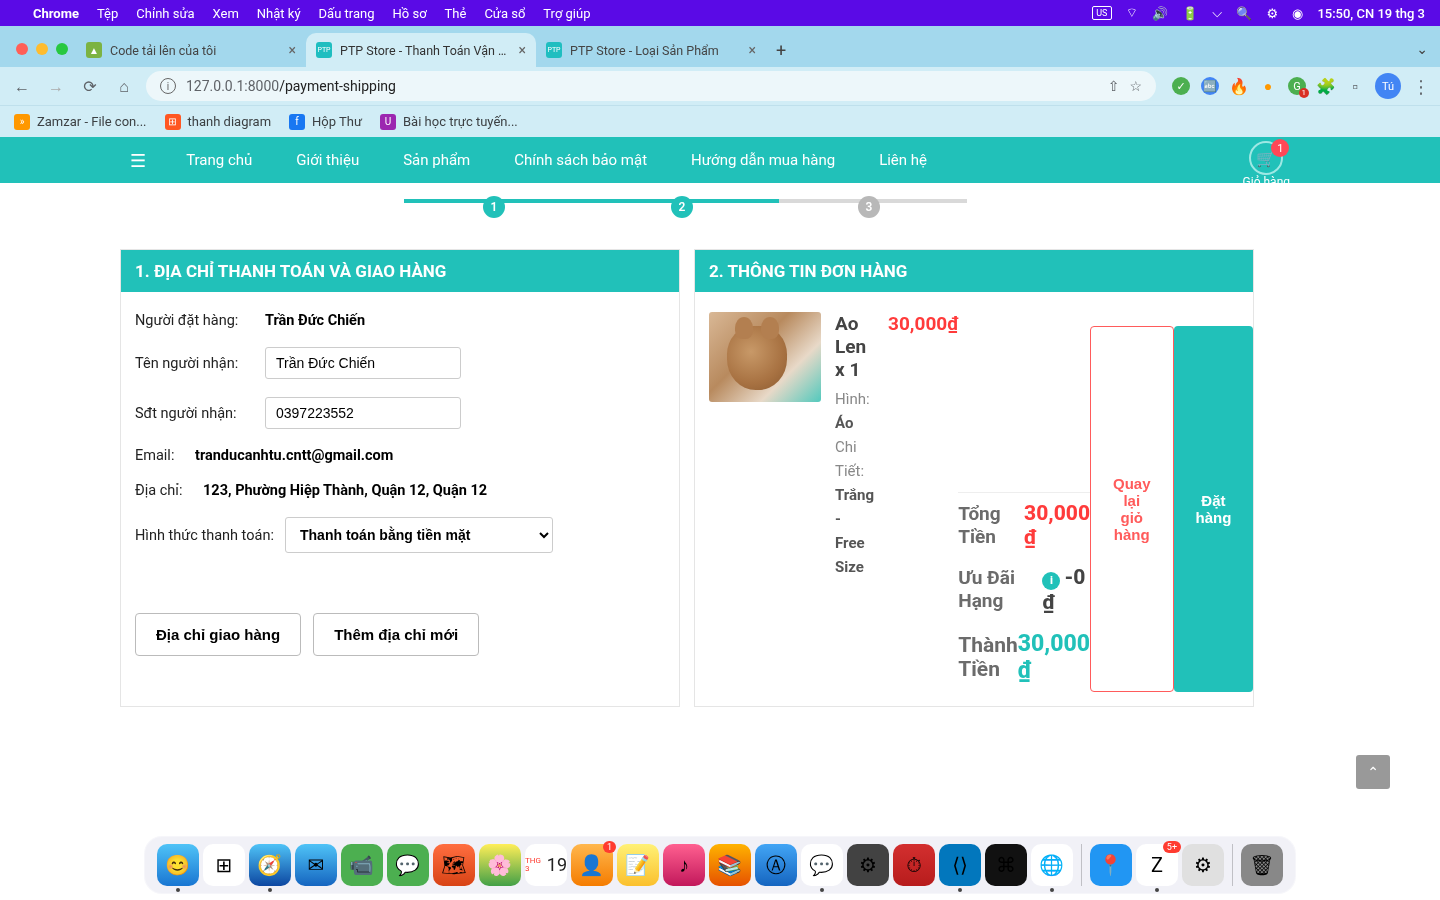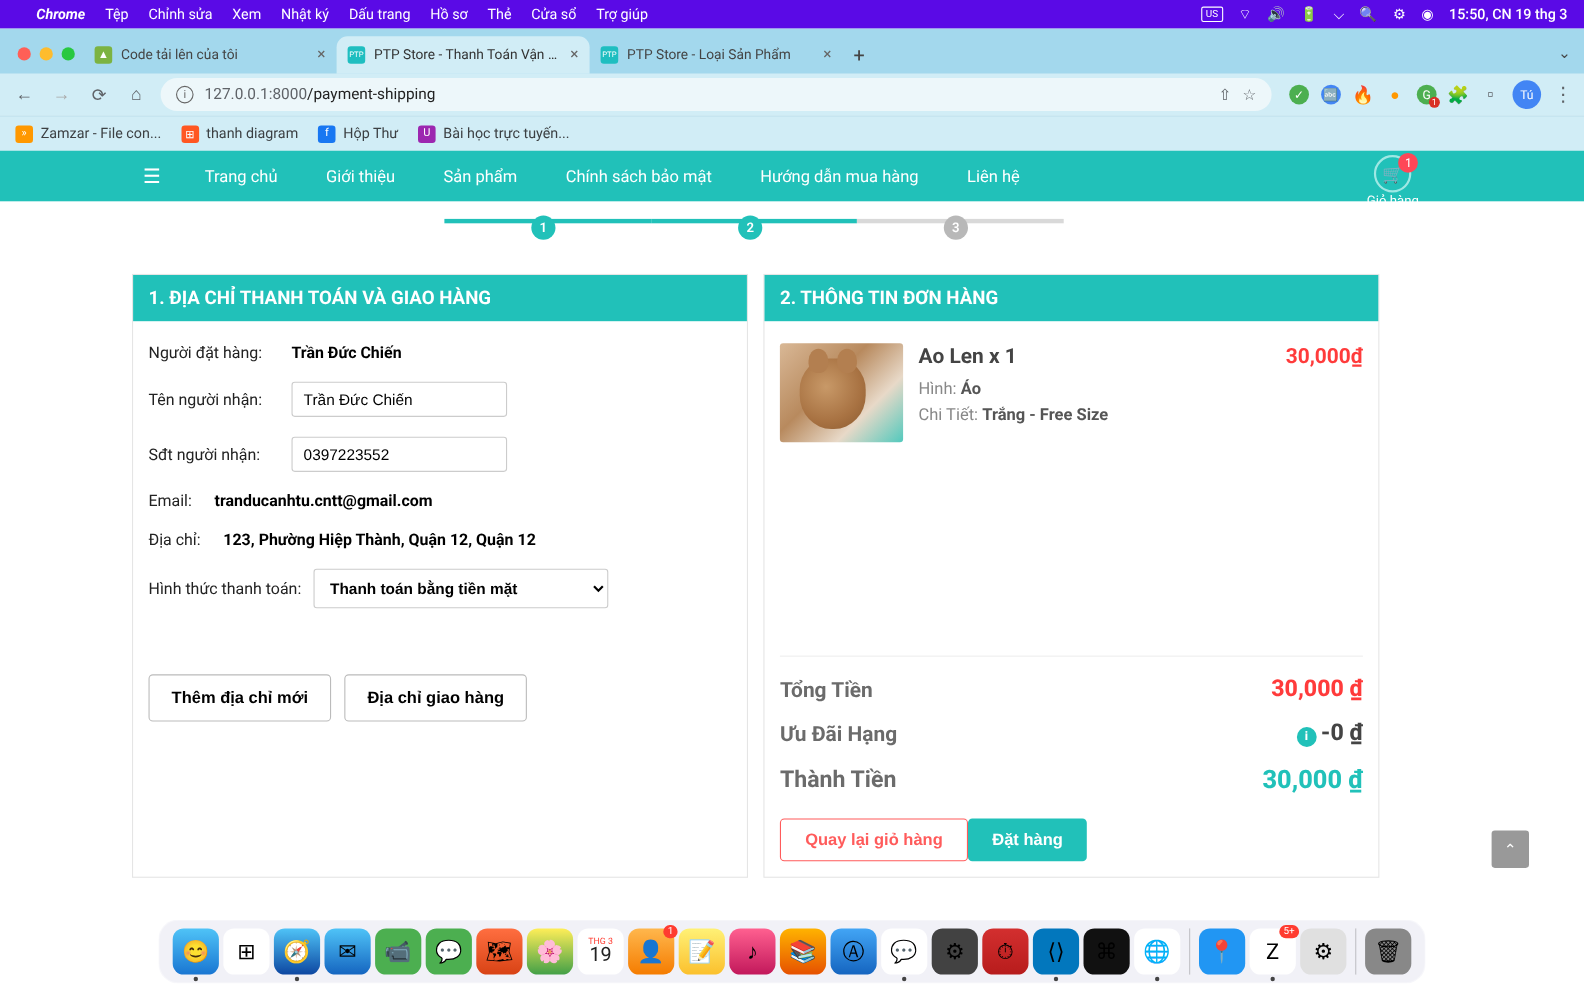--- a/index.html
+++ b/index.html
@@ -2,21 +2,21 @@
 <html><head>
 <meta charset="utf-8">
 <style>
 * { margin: 0; padding: 0; box-sizing: border-box; }
 body { font-family: -apple-system, BlinkMacSystemFont, "Segoe UI", Roboto, Arial, sans-serif; font-size: 14px; width: 1440px; height: 900px; overflow: hidden; background: #fff; }
 
 
 .menubar { height: 26px; background: #5a0ae6; color: #fff; display: flex; align-items: center; padding: 0 15px; font-size: 13px; justify-content: space-between; }
 .menubar-left { display: flex; align-items: center; gap: 18px; }
 .menubar-left .apple { font-size: 15px; }
-.menubar-left .appname { font-weight: 700; font-style: italic; }
+.menubar-left .appname { font-weight: 700; }
 .menubar-right { display: flex; align-items: center; gap: 14px; font-size: 13px; }
 .menubar-right .time { font-weight: 500; }
 .menubar-right .icon-box { width: 20px; height: 14px; border: 1.2px solid #fff; border-radius: 2px; font-size: 9px; display: inline-flex; align-items: center; justify-content: center; }
 
 
 .tabstrip { height: 41px; background: #a3d8ed; display: flex; align-items: flex-end; padding-left: 10px; gap: 0; position: relative; }
 .traffic { display: flex; gap: 8px; align-items: center; padding: 0 8px 12px 6px; }
 .traffic span { width: 12px; height: 12px; border-radius: 50%; display: inline-block; }
 .tr-red { background: #ff5f57; }
 .tr-yel { background: #febc2e; }
@@ -88,21 +88,21 @@
 .order-img { width: 112px; height: 90px; border-radius: 3px; background: linear-gradient(135deg, #d9b896 0%, #b88a5e 40%, #e8d9c8 70%, #52c9bd 100%); position: relative; overflow: hidden; }
 .order-img::before { content: ""; position: absolute; left: 18px; top: 14px; width: 60px; height: 64px; background: radial-gradient(circle at 40% 40%, #c89968 0%, #a87242 60%, #8a5a30 100%); border-radius: 44% 44% 48% 48%; }
 .order-img::after { content: ""; position: absolute; left: 26px; top: 5px; width: 18px; height: 22px; background: #b37f50; border-radius: 50% 50% 40% 40%; box-shadow: 26px 0 0 #b37f50; }
 .order-info { flex: 1; }
 .order-title { font-size: 19px; font-weight: 700; color: #444; margin-bottom: 6px; }
 .order-meta { font-size: 15px; color: #888; line-height: 1.6; }
 .order-meta b { color: #555; }
 .order-price { font-size: 19px; font-weight: 700; color: #ff3b3b; }
 
 
-.totals { margin-top: 180px; border-top: 1px solid #eee; padding-top: 10px; }
+.totals { margin-top: 180px; border-top: 1px solid #eee; }
 .trow { display: flex; justify-content: space-between; align-items: center; padding: 8px 0; }
 .trow .tlbl { font-size: 19px; color: #6b6b6b; font-weight: 700; }
 .trow .tval { font-size: 21px; font-weight: 800; }
 .tval.red { color: #ff3b3b; }
 .tval.teal { color: #21c1b9; }
 .tval.gray { color: #444; }
 .trow .info-ico { display: inline-flex; width: 18px; height: 18px; border-radius: 50%; background: #21c1b9; color: #fff; align-items: center; justify-content: center; font-size: 11px; margin-right: 4px; font-weight: 800; }
 
 
 .order-actions { display: flex; margin-top: 14px; }
@@ -271,29 +271,29 @@
         <span class="lbl" style="width:68px">Địa chỉ:</span>
         <span class="val">123, Phường Hiệp Thành, Quận 12, Quận 12</span>
       </div>
       <div class="fld">
         <span class="lbl" style="width:150px">Hình thức thanh toán:</span>
         <select>
           <option>Thanh toán bằng tiền mặt</option>
         </select>
       </div>
       <div class="btn-row">
+        <button class="btn-outline">Địa chỉ giao hàng</button>
         <button class="btn-outline">Thêm địa chỉ mới</button>
-        <button class="btn-outline">Địa chỉ giao hàng</button>
       </div>
     </div>
   </div>
 
   <div class="panel panel-right">
     <div class="panel-head">2. THÔNG TIN ĐƠN HÀNG</div>
-    <div class="panel-body" style="flex:1;display:flex;flex-direction:column">
+    <div class="panel-body" style="flex:1;display:flex;flex-direction:row">
       <div class="order-item">
         <div class="order-img"></div>
         <div class="order-info">
           <div class="order-title">Ao Len x 1</div>
           <div class="order-meta">
             <span>Hình: </span><b>Áo</b><br>
             <span>Chi Tiết: </span><b>Trắng - Free Size</b>
           </div>
         </div>
         <div class="order-price">30,000₫</div>
@@ -328,21 +328,21 @@
 
 <div class="dock">
   <div class="dock-ico has-dot" style="background:linear-gradient(#4fc3f7,#1976d2)">😊</div>
   <div class="dock-ico" style="background:#fff">⊞</div>
   <div class="dock-ico has-dot" style="background:linear-gradient(#4fc3f7,#0d47a1)">🧭</div>
   <div class="dock-ico" style="background:linear-gradient(#4fc3f7,#1565c0)">✉</div>
   <div class="dock-ico" style="background:#4caf50">📹</div>
   <div class="dock-ico" style="background:#4caf50">💬</div>
   <div class="dock-ico" style="background:linear-gradient(#ff6e40,#d84315)">🗺</div>
   <div class="dock-ico" style="background:linear-gradient(#ffee58,#43a047)">🌸</div>
-  <div class="dock-ico" style="background:#fff;flex-direction:column;font-size:8px;line-height:1">
+  <div class="dock-ico" style="background:#fff;flex-direction:row;font-size:8px;line-height:1">
       <span style="color:#ff3b30">THG 3</span>
       <span style="font-size:18px;color:#222">19</span>
     </div>
   <div class="dock-ico" style="background:linear-gradient(#ffb74d,#f57c00)">👤<span class="dbadge">1</span></div>
   <div class="dock-ico" style="background:linear-gradient(#fff176,#fbc02d)">📝</div>
   <div class="dock-ico" style="background:linear-gradient(#ff6090,#c2185b)">♪</div>
   <div class="dock-ico" style="background:linear-gradient(#ffb300,#e65100)">📚</div>
   <div class="dock-ico" style="background:linear-gradient(#42a5f5,#1565c0)">Ⓐ</div>
   <div class="dock-ico has-dot" style="background:#fff">💬</div>
   <div class="dock-ico" style="background:#424242">⚙</div>

